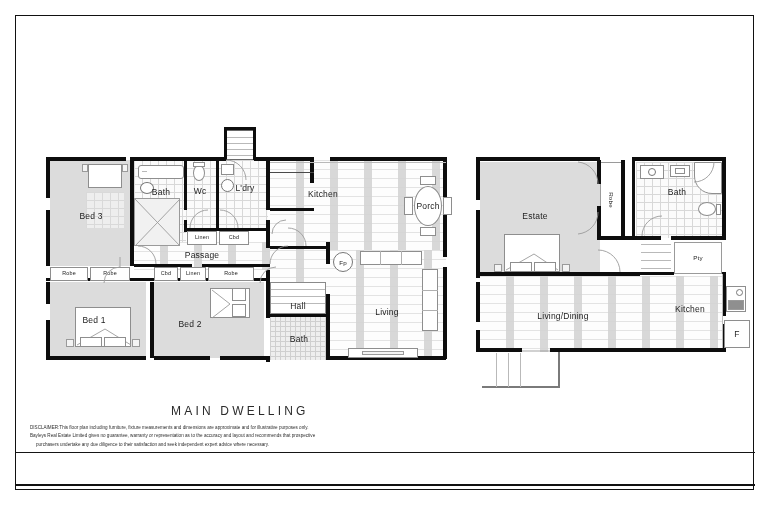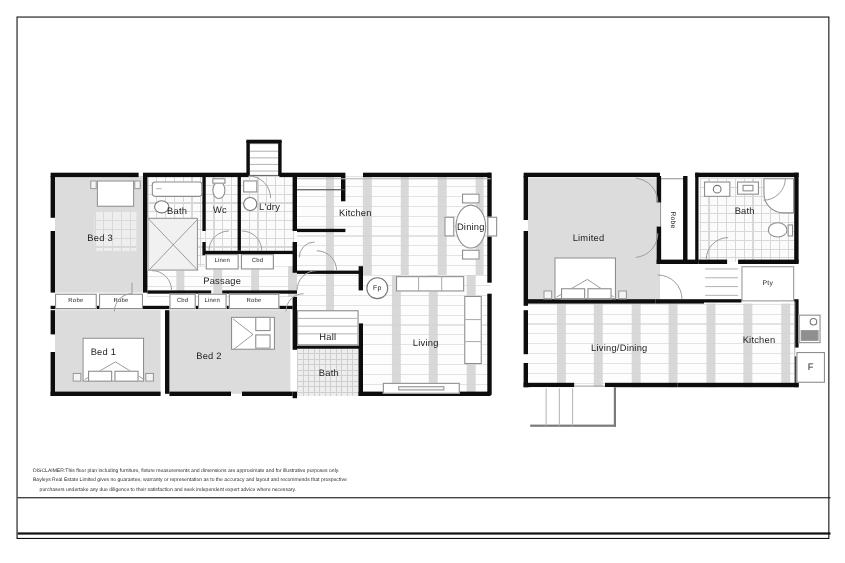--- a/index.html
+++ b/index.html
@@ -299,27 +299,28 @@
       <path d="M0 14 A14 14 0 0 1 14 0"></path>
     </svg>
 
     <span class="lbl ctr" style="left:61px;  top:92px;">Bed 3</span>
     <span class="lbl ctr" style="left:64px;  top:196px;">Bed 1</span>
     <span class="lbl ctr" style="left:160px; top:200px;">Bed 2</span>
     <span class="lbl ctr" style="left:131px; top:68px;">Bath</span>
     <span class="lbl ctr" style="left:170px; top:67px;">Wc</span>
     <span class="lbl ctr" style="left:215px; top:64px;">L'dry</span>
     <span class="lbl ctr" style="left:293px; top:70px;">Kitchen</span>
-    <span class="lbl ctr" style="left:398px; top:82px;">Dining</span>
+    <span class="lbl ctr" style="left:398px; top:82px;">Porch</span>
     <span class="lbl ctr" style="left:172px; top:131px;">Passage</span>
     <span class="lbl ctr" style="left:268px; top:182px;">Hall</span>
     <span class="lbl ctr" style="left:357px; top:188px;">Living</span>
     <span class="lbl ctr" style="left:269px; top:215px;">Bath</span>
   </div>
 
+  <div class="dwell-cap" style="left:155px; top:388px;">MAIN DWELLING</div>
 
   <div class="plan" id="minor" style="left:450px; top:108px; width:280px; height:270px;">
 
     <div class="room" style="left:14px; top:38px; width:120px; height:114px;"></div>
     <div class="white" style="left:134px; top:38px; width:22px; height:76px; border:1px solid #9a9a9a;"></div>
     <div class="tiles" style="left:170px; top:38px; width:86px; height:76px;"></div>
     <div class="floorboards" style="left:14px; top:152px; width:242px; height:76px;"></div>
     <div class="white" style="left:208px; top:118px; width:48px; height:32px; border:1px solid #9a9a9a;"></div>
 
     <div class="wall" style="left:10px; top:36px; width:4px; height:40px;"></div>
@@ -390,21 +391,21 @@
     <svg class="door" style="left:176px; top:92px;" width="22" height="22">
       <path d="M0 20 A20 20 0 0 1 20 0"></path>
     </svg>
     <svg class="door" style="left:132px; top:126px;" width="24" height="24">
       <path d="M0 0 A22 22 0 0 1 22 22"></path>
     </svg>
     <svg class="door" style="left:56px; top:224px;" width="30" height="6">
       <line x1="0" y1="3" x2="28" y2="3" stroke-width="2"></line>
     </svg>
 
-    <span class="lbl ctr" style="left:69px;  top:92px;">Limited</span>
+    <span class="lbl ctr" style="left:69px;  top:92px;">Estate</span>
     <span class="lbl ctr" style="left:211px; top:68px;">Bath</span>
     <span class="lbl ctr" style="left:97px;  top:192px;">Living/Dining</span>
     <span class="lbl ctr" style="left:224px; top:185px;">Kitchen</span>
     <span class="lbl sm ctr" style="left:145px; top:76px; transform:translate(-50%,-50%) rotate(90deg);">Robe</span>
     <span class="lbl sm ctr" style="left:232px; top:134px;">Pty</span>
     <span class="lbl ctr" style="left:271px; top:210px;">F</span>
   </div>
 
 
   <div id="disclaimer">

